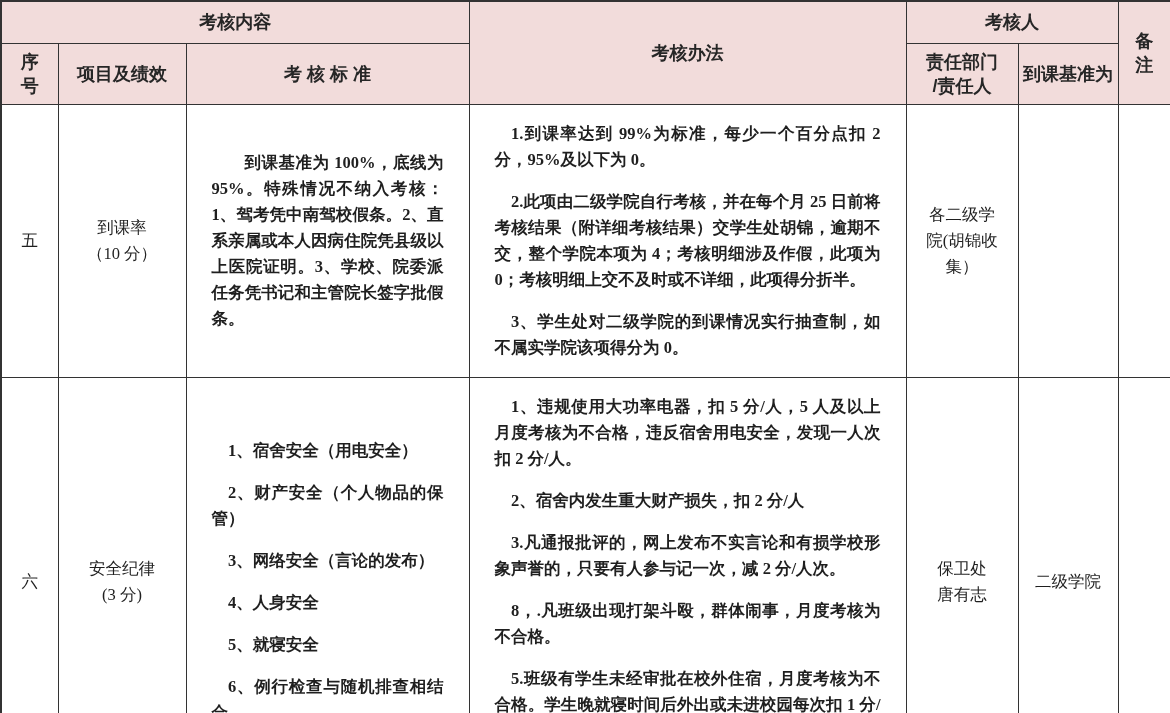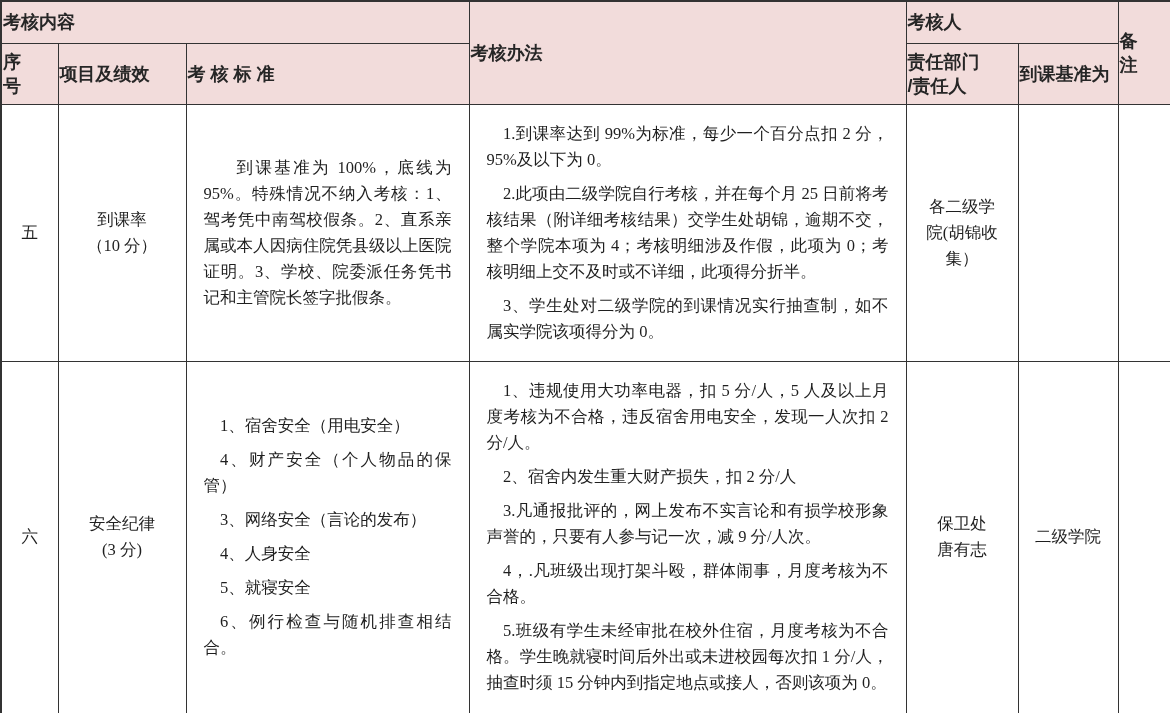--- a/index.html
+++ b/index.html
@@ -2,29 +2,29 @@
 <html><head>
 <meta charset="utf-8">
 <style>
   html,body{margin:0;padding:0;background:#fff;}
   body{width:1170px;height:713px;overflow:hidden;
        font-family:"Liberation Serif","DejaVu Serif",serif;color:#1f1f1f;}
   table.assessment{table-layout:fixed;border-collapse:collapse;
        width:1170px;height:713px;border:2px solid #333;}
   td{border:1px solid #333;vertical-align:middle;overflow:hidden;}
   
-  td.hd{background:#f2dcdb;text-align:left;
+  td.hd{background:#f2dcdb;text-align:center;
         font-family:"Liberation Sans","DejaVu Sans",sans-serif;
         font-weight:bold;font-size:18px;line-height:24px;color:#262626;}
   .prewrap{white-space:pre-line;}
   
   td.center-cell{text-align:center;font-size:16.5px;line-height:26px;}
   td.text-cell{padding:0 9px;font-size:16.5px;}
-  td.text-cell p{margin:8px;text-align:justify;text-justify:inter-character;
-        line-height:26px;text-indent:1em;}
+  td.text-cell p{margin:16px;text-align:justify;text-justify:inter-character;
+        line-height:26px;text-indent:1em;font-weight:bold;}
   td.text-cell p.indent2{text-indent:2em;}
   td.resp-cell{padding:0 16px;margin-top:44px;}
   td.assist-cell{padding:0 6px;}
 </style>
 </head>
 <body>
 
 <table class="assessment">
   <colgroup>
     <col style="width:57px">
@@ -101,31 +101,31 @@
     <tr style="height:353px">
       <td class="center-cell">
         <span class="prewrap">六</span>
       </td>
       <td class="center-cell">
         <span class="prewrap">安全纪律
 (3 分)</span>
       </td>
       <td class="text-cell">
         <p>1、宿舍安全（用电安全）</p>
-        <p>4、财产安全（个人物品的保管）</p>
+        <p>2、财产安全（个人物品的保管）</p>
         <p>3、网络安全（言论的发布）</p>
         <p>4、人身安全</p>
         <p>5、就寝安全</p>
         <p>6、例行检查与随机排查相结合。</p>
       </td>
       <td class="text-cell">
         <p>1、违规使用大功率电器，扣 5 分/人，5 人及以上月度考核为不合格，违反宿舍用电安全，发现一人次扣 2 分/人。</p>
         <p>2、宿舍内发生重大财产损失，扣 2 分/人</p>
-        <p>3.凡通报批评的，网上发布不实言论和有损学校形象声誉的，只要有人参与记一次，减 9 分/人次。</p>
-        <p>4，.凡班级出现打架斗殴，群体闹事，月度考核为不合格。</p>
+        <p>3.凡通报批评的，网上发布不实言论和有损学校形象声誉的，只要有人参与记一次，减 2 分/人次。</p>
+        <p>8，.凡班级出现打架斗殴，群体闹事，月度考核为不合格。</p>
         <p>5.班级有学生未经审批在校外住宿，月度考核为不合格。学生晚就寝时间后外出或未进校园每次扣 1 分/人，抽查时须 15 分钟内到指定地点或接人，否则该项为 0。</p>
       </td>
       <td class="center-cell resp-cell">
         <span class="prewrap">保卫处
 唐有志</span>
       </td>
       <td class="center-cell assist-cell">
         <span class="prewrap">二级学院</span>
       </td>
       <td class="center-cell">

